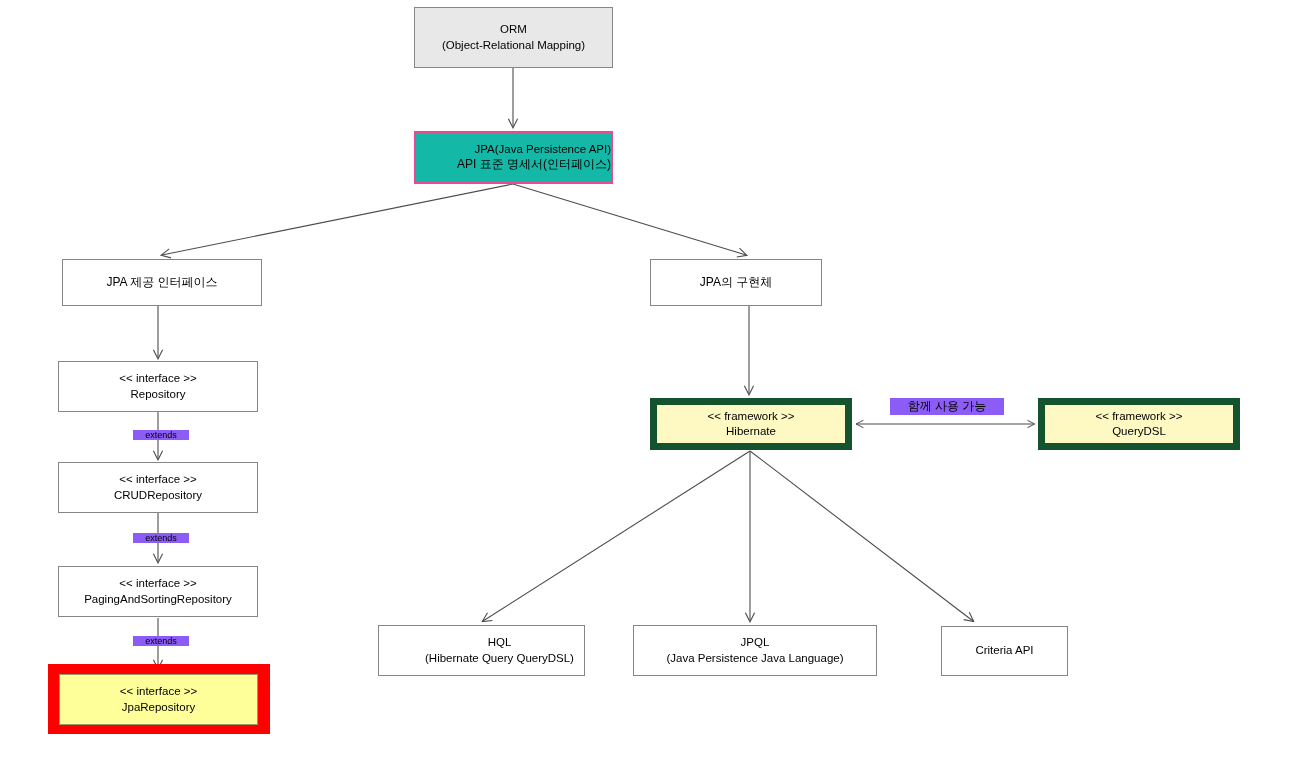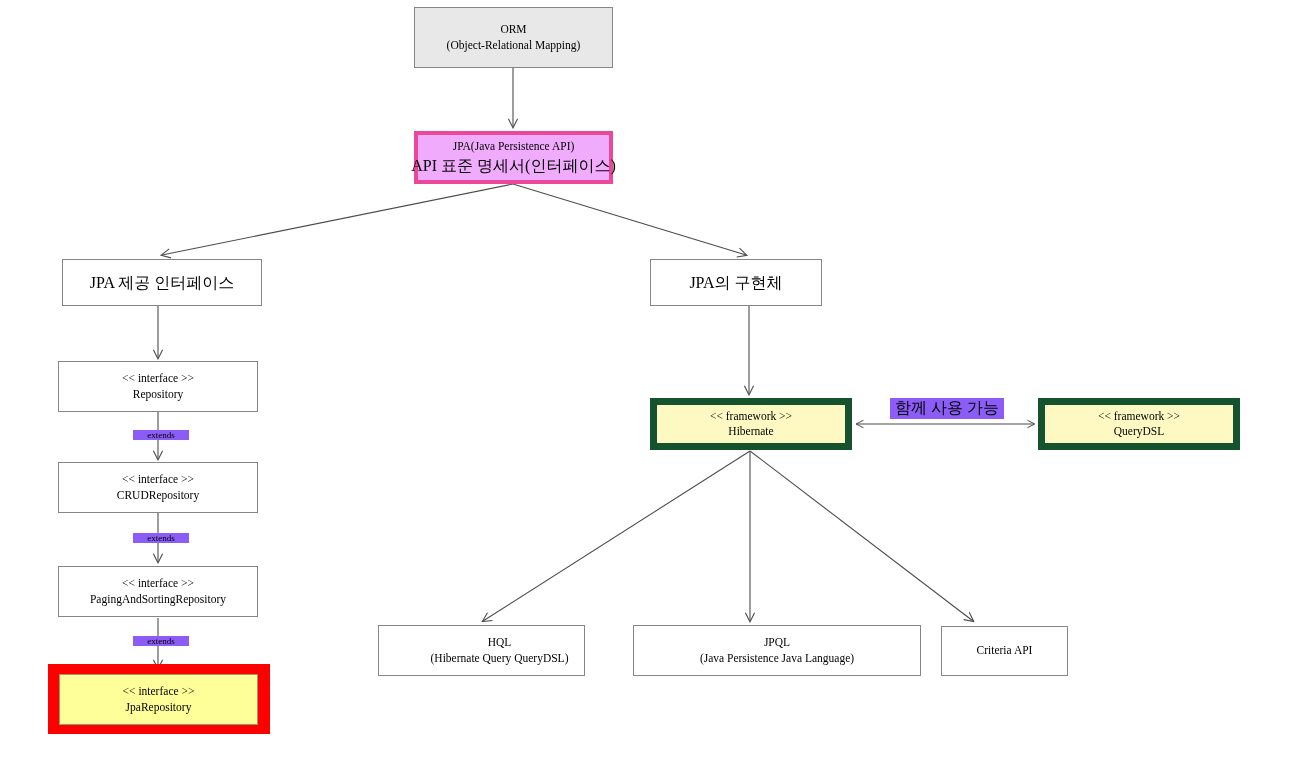--- a/index.html
+++ b/index.html
@@ -5,21 +5,21 @@
   html, body {
     margin: 0;
     padding: 0;
     background: #ffffff;
   }
   #canvas {
     position: relative;
     width: 1290px;
     height: 757px;
     background: #ffffff;
-    font-family: Liberation Serif, serif;
+    font-family: Liberation Sans, sans-serif;
     overflow: hidden;
   }
   #edges {
     position: absolute;
     left: 0;
     top: 0;
     width: 1290px;
     height: 757px;
     pointer-events: none;
   }
@@ -42,23 +42,24 @@
     background: #ffffff;
     border: 1px solid #868686;
     font-size: 11.5px;
   }
   .n-orm {
     background: #e8e8e8;
     border: 1px solid #868686;
     font-size: 11.5px;
   }
   .n-jpa {
-    background: #f0abfc;
-    border: 4px solid #ec4899;
+    background: #14b8a6;
+    border: 2px solid #ec4899;
     font-size: 11.5px;
+    align-items: flex-end;
   }
   .n-fw {
     background: #fef9c3;
     border: 7px solid #14532d;
     font-size: 11.5px;
   }
   .n-highlight-outer {
     position: absolute;
     box-sizing: border-box;
     background: #ff0000;
@@ -71,21 +72,21 @@
   .edge-label {
     position: absolute;
     font-size: 9px;
     color: #000000;
     white-space: nowrap;
     text-align: center;
     background: #8b5cf6;
     padding: 0 2px;
   }
   .kr {
-    font-size: 16px;
+    font-size: 12px;
   }
 </style>
 </head>
 <body>
 
 <div id="canvas">
 
   <svg id="edges" viewBox="0 0 1290 757" width="1290" height="757">
     <defs>
       <marker id="ah" viewBox="0 0 12 12" refX="10" refY="6" markerWidth="10" markerHeight="10" orient="auto-start-reverse">
@@ -169,21 +170,21 @@
   <div class="node n-fw" style="left:1038px; top:398px; width:202px; height:52px;">
     <span class="ln">&lt;&lt; framework &gt;&gt;</span>
     <span class="ln">QueryDSL</span>
   </div>
 
   <div class="node n-plain" style="left:378px; top:625px; width:207px; height:51px;padding-left:36px;">
     <span class="ln">HQL</span>
     <span class="ln">(Hibernate Query QueryDSL)</span>
   </div>
 
-  <div class="node n-plain" style="left:633px; top:625px; width:288px; height:51px;">
+  <div class="node n-plain" style="left:633px; top:625px; width:244px; height:51px;">
     <span class="ln">JPQL</span>
     <span class="ln">(Java Persistence Java Language)</span>
   </div>
 
   <div class="node n-plain" style="left:941px; top:626px; width:127px; height:50px;">
     <span class="ln">Criteria API</span>
   </div>
 
   <div class="edge-label" style="left:133px; top:430px; width:52px;">extends</div>
   <div class="edge-label" style="left:133px; top:533px; width:52px;">extends</div>

